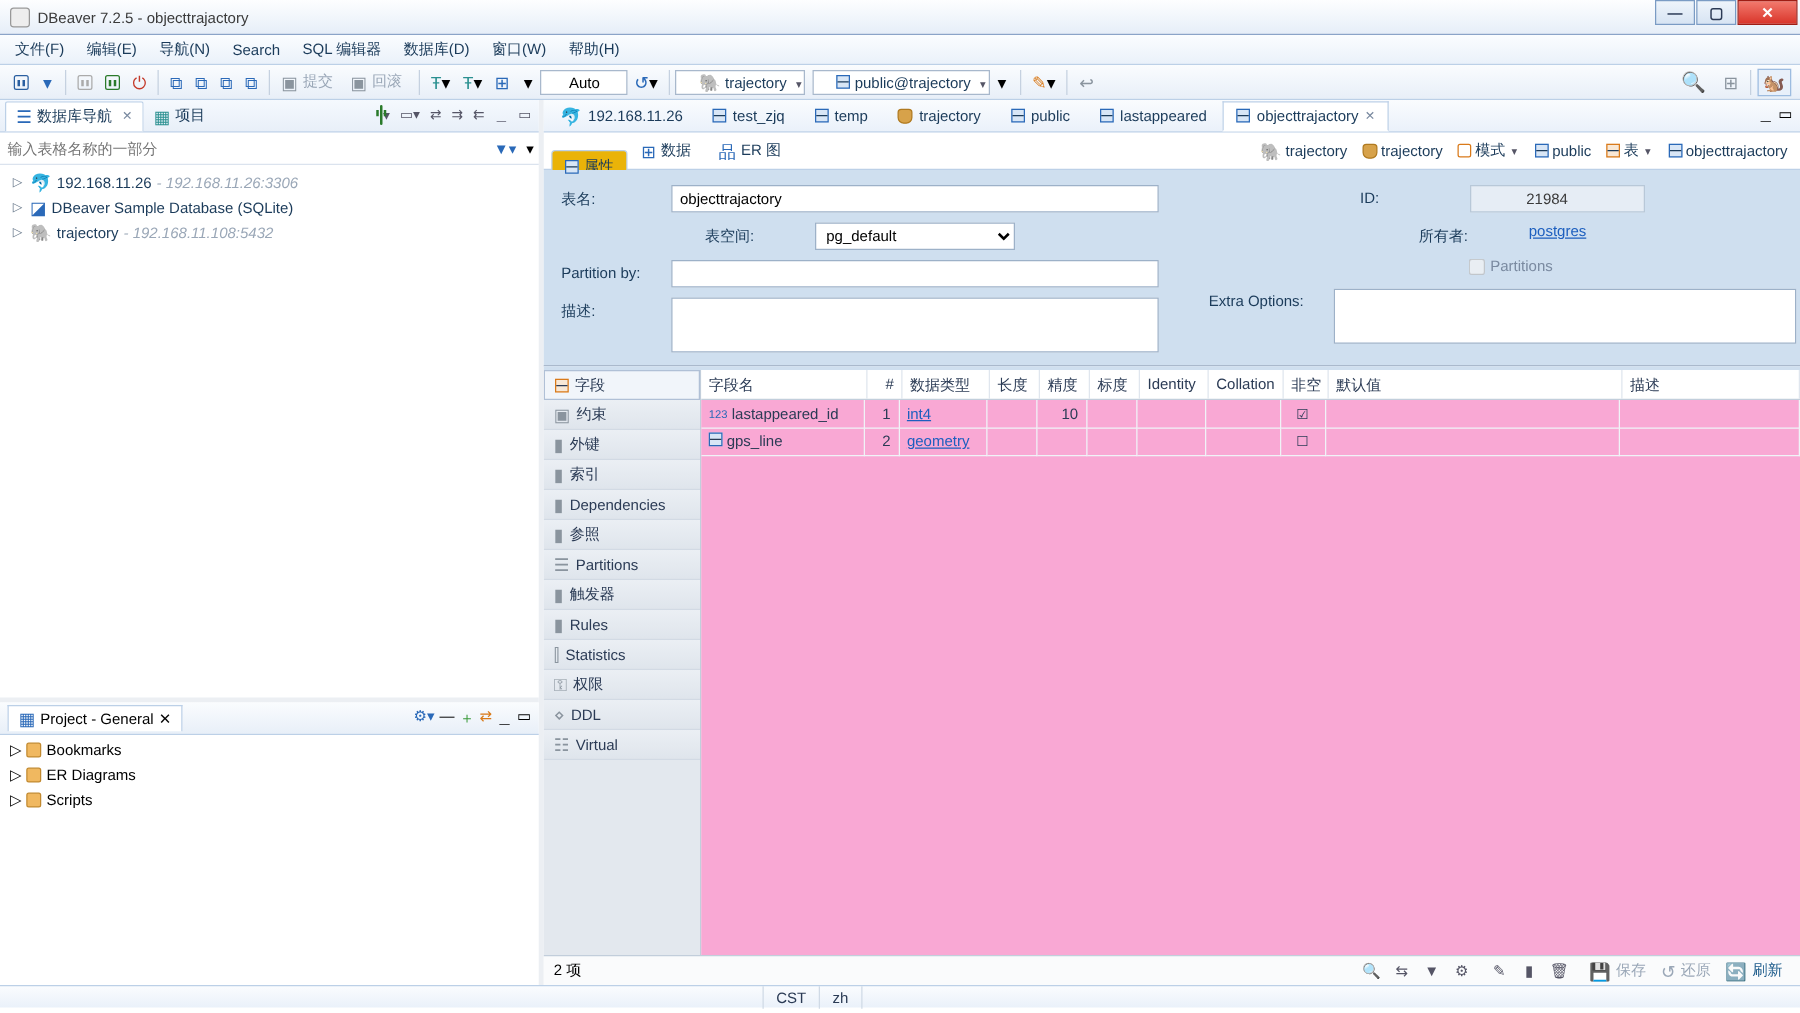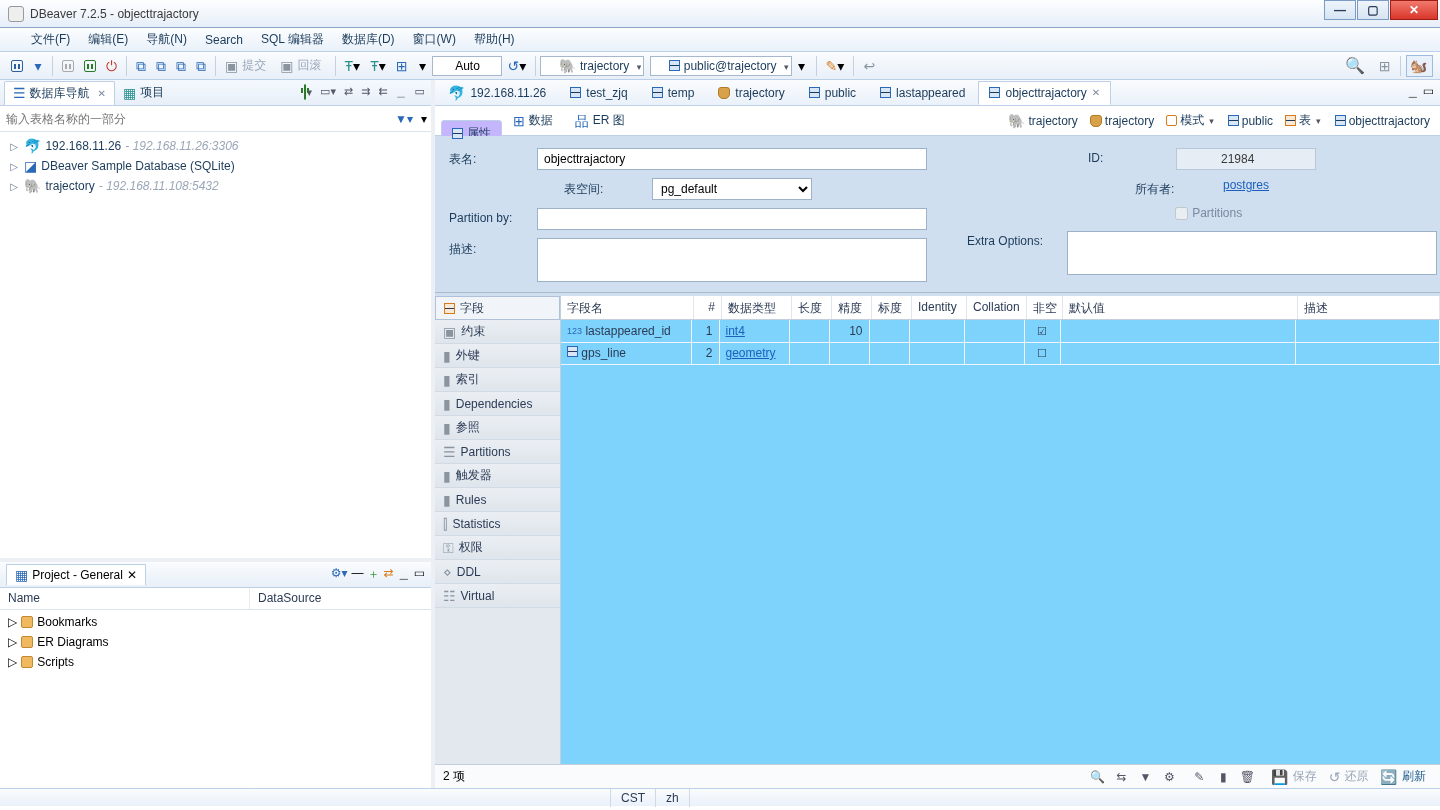--- a/index.html
+++ b/index.html
@@ -7,21 +7,21 @@
 
 
 .titlebar { height: 28px; background: linear-gradient(#fdfeff,#e6eef8); border-bottom: 1px solid #8ba4c8; display: flex; align-items: center; padding-left: 8px; position: relative; }
 .titlebar .appicon { width: 16px; height: 16px; background: #eee; border: 1px solid #999; border-radius: 3px; margin-right: 6px; }
 .titlebar .title { color: #3a3a3a; }
 .wincontrols { position: absolute; right: 2px; top: 0; display: flex; }
 .wincontrols .btn { width: 32px; height: 20px; margin-left: 1px; background: linear-gradient(#eef4fb,#d7e4f3); border: 1px solid #7a9bc4; display:flex; align-items:center; justify-content:center; color:#2b3a55; font-weight:bold; }
 .wincontrols .close { background: linear-gradient(#f27a6e,#d9352a); color:#fff; border-color:#9e1d14; width: 48px; }
 
 
-.menubar { height: 24px; background: linear-gradient(#fbfdff,#eaf1fa); border-bottom: 1px solid #bcd0e7; display:flex; align-items:center; padding-left:22px; }
+.menubar { height: 24px; background: linear-gradient(#fbfdff,#eaf1fa); border-bottom: 1px solid #bcd0e7; display:flex; align-items:center; padding-left:3px; }
 .menubar .mitem { padding: 3px 9px; color:#1b3b5a; cursor:default; }
 
 
 .toolrow { height: 28px; background: linear-gradient(#fafcfe,#e8eff8); border-bottom: 1px solid #bcd0e7; display:flex; align-items:center; padding: 0 6px; }
 .toolrow .sep { width:1px; height:20px; background:#c5d1e0; margin:0 4px; }
 .toolrow .tbtn { min-width:18px; height:22px; padding:0 3px; display:flex; align-items:center; justify-content:center; margin:0 1px; border:1px solid transparent; }
 .toolrow .txt { color:#3b3b3b; margin:0 4px; }
 .toolrow .disabled { color:#9aa7b7; }
 .toolrow input.auto { height:20px; width:70px; text-align:center; border:1px solid #a8b8cc; background:#fff; }
 .toolrow .combo { height:20px; border:1px solid #a8b8cc; background:#fff; padding:0 14px 0 18px; position:relative; display:flex; align-items:center; color:#1b3b5a; }
@@ -86,21 +86,21 @@
 
 .edtabs { height:26px; display:flex; align-items:center; border-bottom:1px solid #bcd0e7; background:linear-gradient(#fafcfe,#eaf1fa); padding-left:2px; }
 .edtabs .tab { display:flex; align-items:center; gap:5px; padding:4px 10px; color:#1b3b5a; border:1px solid transparent; margin-right:2px; }
 .edtabs .tab.active { background:#fff; border-color:#bcd0e7; border-bottom-color:#fff; }
 .edtabs .tab .x { color:#7a8aa0; font-size:10px; }
 .edtabs .right { margin-left:auto; display:flex; gap:4px; padding-right:6px; }
 
 
 .subrow { height:30px; display:flex; align-items:center; border-bottom:1px solid #bcd0e7; padding:0 6px; }
 .subtab { display:flex; align-items:center; gap:4px; padding:4px 10px; color:#1b3b5a; border:1px solid transparent; }
-.subtab.active { background:#c4b5fd; border-color:#bcd0e7; border-radius:3px 3px 0 0;margin-top:26px; }
+.subtab.active { background:#eab308; border-color:#bcd0e7; border-radius:3px 3px 0 0;margin-top:26px; }
 .bcrumb { margin-left:auto; display:flex; align-items:center; gap:4px; }
 .bcrumb .seg { display:flex; align-items:center; gap:3px; padding:2px 4px; color:#1b3b5a; }
 .bcrumb .car { color:#556; font-size:9px; margin:0 2px; }
 
 
 .formarea { background:#cfdfef; padding:12px 14px 10px; display:flex; gap:40px; border-bottom:1px solid #aab9cc; }
 .formcol { display:flex; flex-direction:column; gap:8px;align-items:center; }
 .frow { display:flex; align-items:flex-start; gap:10px; }
 .frow .lab { width:78px; color:#1b3b5a; padding-top:3px; }
 .frow input[type=text] { border:1px solid #9db1c8; padding:3px 6px; background:#fff; }
@@ -111,21 +111,21 @@
 .ro input[readonly] { background:#e6edf5; border-color:#b8c8d8; color:#3a3a3a; }
 
 
 .midarea { flex:1; display:flex; min-height:0; border-top:3px solid #cfdfef; }
 .catlist { width:126px; background:#e3e8ee; border-right:1px solid #c2cedb; overflow:auto; }
 .catlist .cat { height:24px; display:flex; align-items:center; gap:5px; padding:0 8px; border-bottom:1px solid #d2dae4; background:linear-gradient(#ebeff4,#dfe5ec); color:#2b3b55; }
 .catlist .cat.active { background:#f1f5fa; border:1px solid #b0c0d6; }
 .grid { flex:1; display:flex; flex-direction:column; min-height:0; }
 .gridhdr { height:24px; display:flex; background:#fff; border-bottom:1px solid #c2cedb; }
 .gridhdr .gh { border-right:1px solid #e0e6ee; padding:4px 6px; color:#2b3b55; white-space:nowrap; }
-.gridbody { flex:1; overflow:auto; background:#7dd3fc; }
+.gridbody { flex:1; overflow:auto; background:#f9a8d4; }
 .gridbody table { width:100%; border-collapse:collapse; }
 .gridbody td { border-right:1px solid #f0f3f7; border-bottom:1px solid #f0f3f7; padding:3px 6px; height:22px; color:#2b3b55; }
 .gridbody td.link a { color:#1d5fbf; text-decoration:underline; }
 .gridbody td.center { text-align:center; }
 .gridbody td.right { text-align:right; }
 .chkmark { font-size:11px; }
 
 
 .edfoot { height:24px; border-top:1px solid #c2cedb; display:flex; align-items:center; padding:0 8px; background:#fafbfc; }
 .edfoot .spacer { flex:1; }
@@ -315,24 +315,20 @@
             <span class="x">✕</span>
           </div>
         <div class="controls">
           <span class="ctl c-blue">⚙▾</span>
           <span class="ctl">—</span>
           <span class="ctl c-green">＋</span>
           <span class="ctl c-orange">⇄</span>
           <span class="ctl">＿</span>
           <span class="ctl">▭</span>
         </div>
-      </div>
-      <div class="projcols">
-        <div class="col">Name</div>
-        <div class="col">DataSource</div>
       </div>
       <div class="projtree">
         <div class="node">
             <span class="exp">▷</span>
             <span class="ic ic-folder"></span>
             <span>Bookmarks</span>
           </div>
         <div class="node">
             <span class="exp">▷</span>
             <span class="ic ic-folder"></span>

